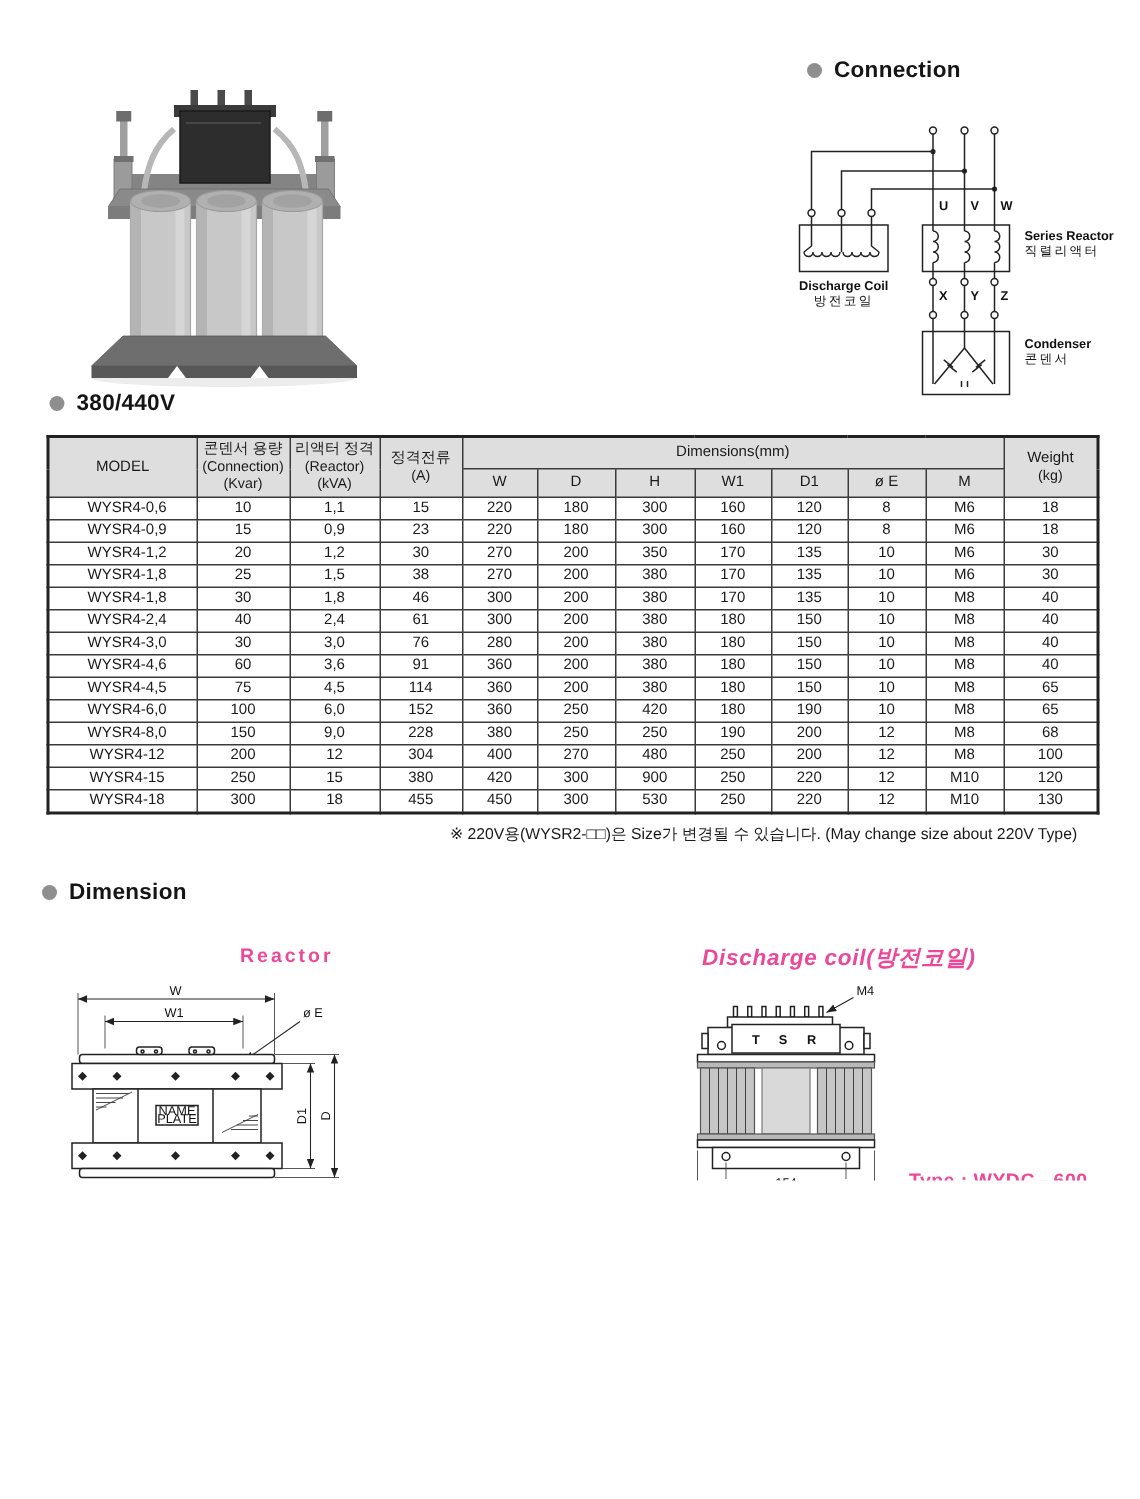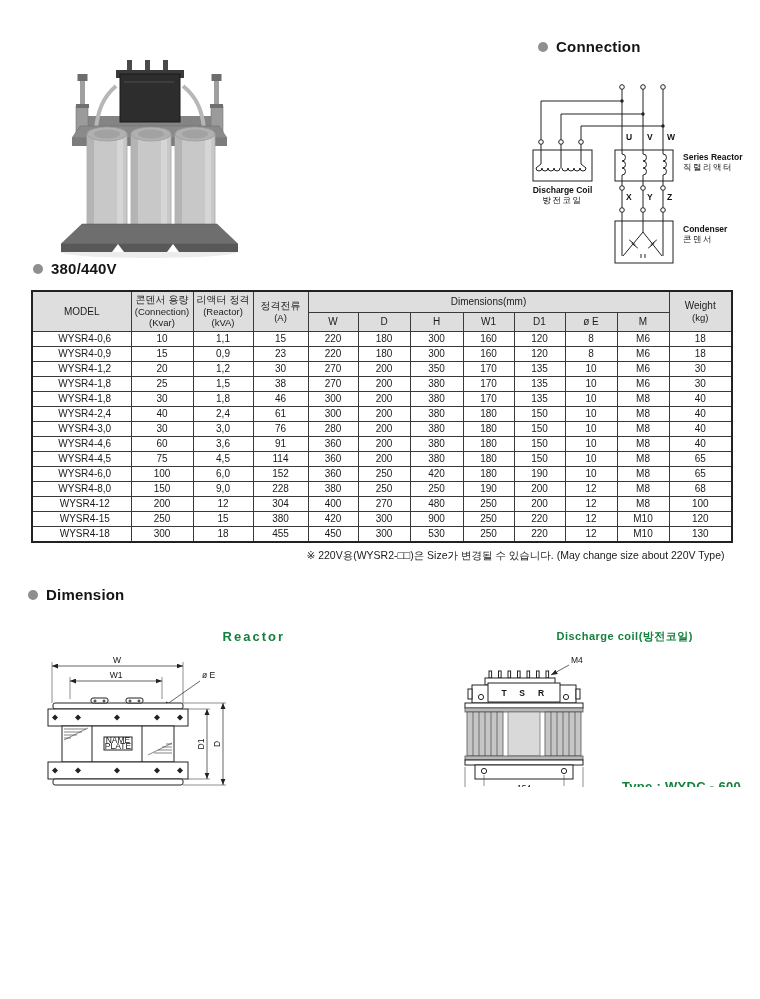--- a/index.html
+++ b/index.html
@@ -2,36 +2,36 @@
 <html><head>
 <meta charset="utf-8">
 <style>
   html,body{margin:0;padding:0;}
   .page{position:relative;width:760px;height:787px;background:#ffffff;overflow:hidden;
         font-family:"Liberation Sans","DejaVu Sans",sans-serif;color:#111;}
   .sec-head{position:absolute;display:flex;align-items:center;gap:8px;
             font-size:15px;font-weight:700;color:#151515;letter-spacing:.2px;}
   .bullet{width:10px;height:10px;border-radius:50%;background:#8f8f8f;flex:0 0 auto;}
   .drawing{position:absolute;}
-  .draw-title{position:absolute;font-weight:700;color:#15803d;text-align:right;}
+  .draw-title{position:absolute;font-weight:700;color:#ec4899;text-align:left;}
   #t-reactor{left:160px;top:629px;width:125px;font-size:13px;letter-spacing:2px;}
-  #t-discharge{left:468px;top:629px;width:225px;font-size:11px;letter-spacing:.5px;}
+  #t-discharge{left:468px;top:629px;width:225px;font-size:15px;letter-spacing:.5px;font-style:italic;}
   #t-type{left:606px;top:779px;width:135px;font-size:13px;font-weight:700;letter-spacing:.3px;}
   
   table.ratings{position:absolute;left:31px;top:290px;width:700px;border-collapse:collapse;
                 table-layout:fixed;font-size:10px;color:#1a1a1a;border:2px solid #222;}
   table.ratings th,table.ratings td{border:1px solid #3a3a3a;}
   table.ratings thead th{background:#dedede;font-weight:400;padding:0;text-align:center;vertical-align:middle;}
   table.ratings thead .hl{line-height:11.5px;font-size:10px;}
   table.ratings thead .hs{line-height:11.5px;font-size:9.5px;}
   table.ratings thead tr.r1 th{height:20px;}
   table.ratings thead tr.r2 th{height:18px;}
   table.ratings tbody td{height:14px;line-height:14px;text-align:center;padding:0;background:#fff;}
   table.ratings tbody td.model{text-align:center;padding-left:6px;}
-  .footnote{position:absolute;top:549px;left:300px;width:431px;text-align:center;
+  .footnote{position:absolute;top:549px;left:300px;width:431px;text-align:left;
             font-size:10.5px;color:#1a1a1a;}
   
   svg{font-family:"Liberation Sans","DejaVu Sans",sans-serif;}
   svg .s{stroke:#222;fill:none;stroke-width:1;}
   svg .sf{stroke:#222;fill:#fff;stroke-width:1;}
   svg .thin{stroke:#333;stroke-width:.6;fill:none;}
   svg .dim{stroke:#222;stroke-width:.7;fill:none;}
   svg .ext{stroke:#444;stroke-width:.6;fill:none;}
   svg .dot{fill:#222;}
   svg text{font-size:8.5px;fill:#111;}

